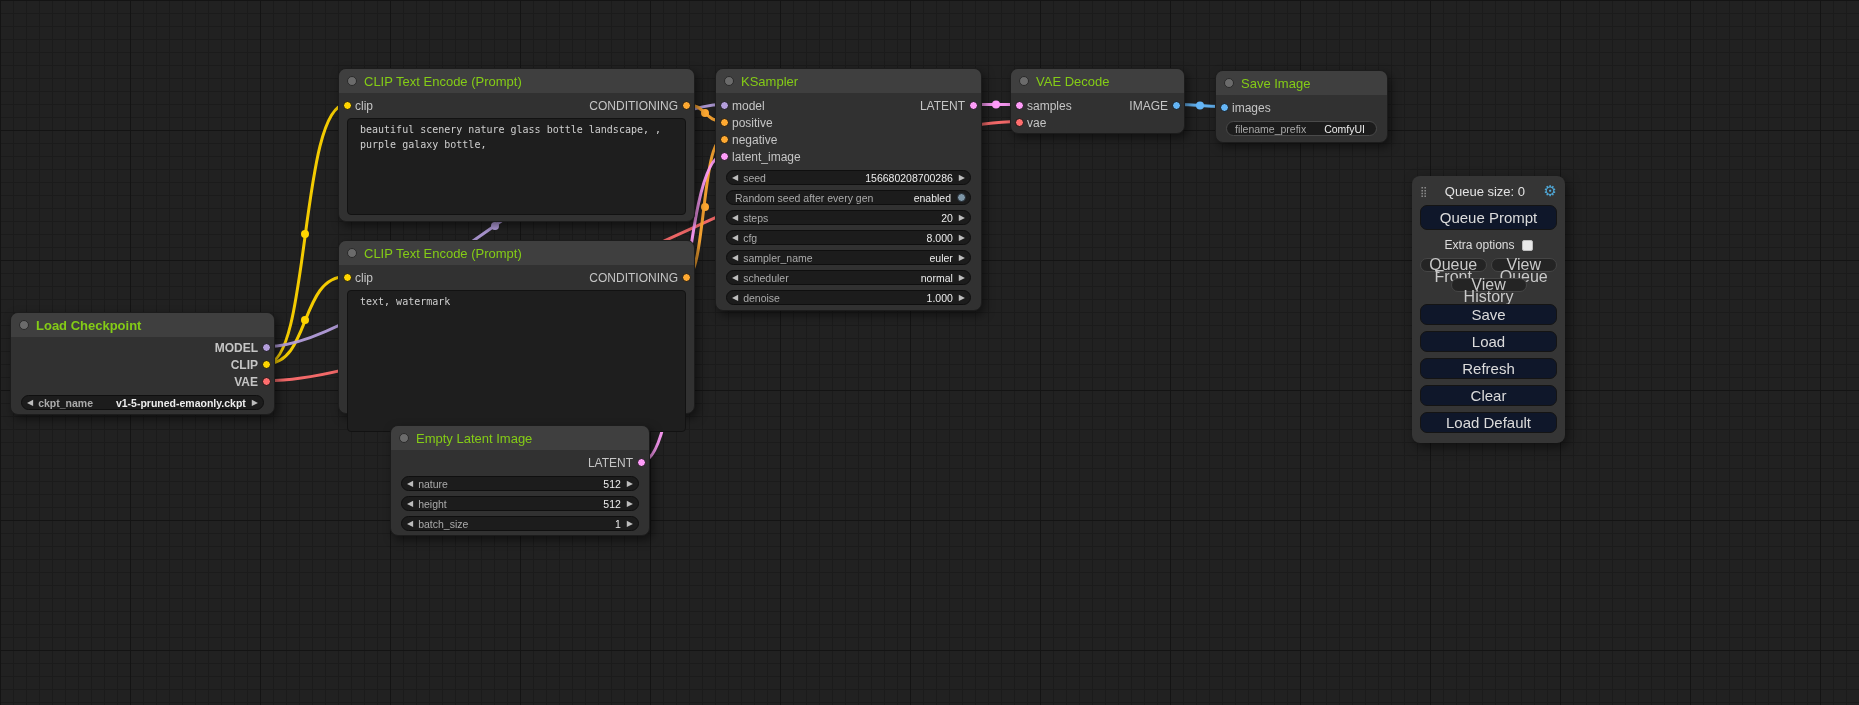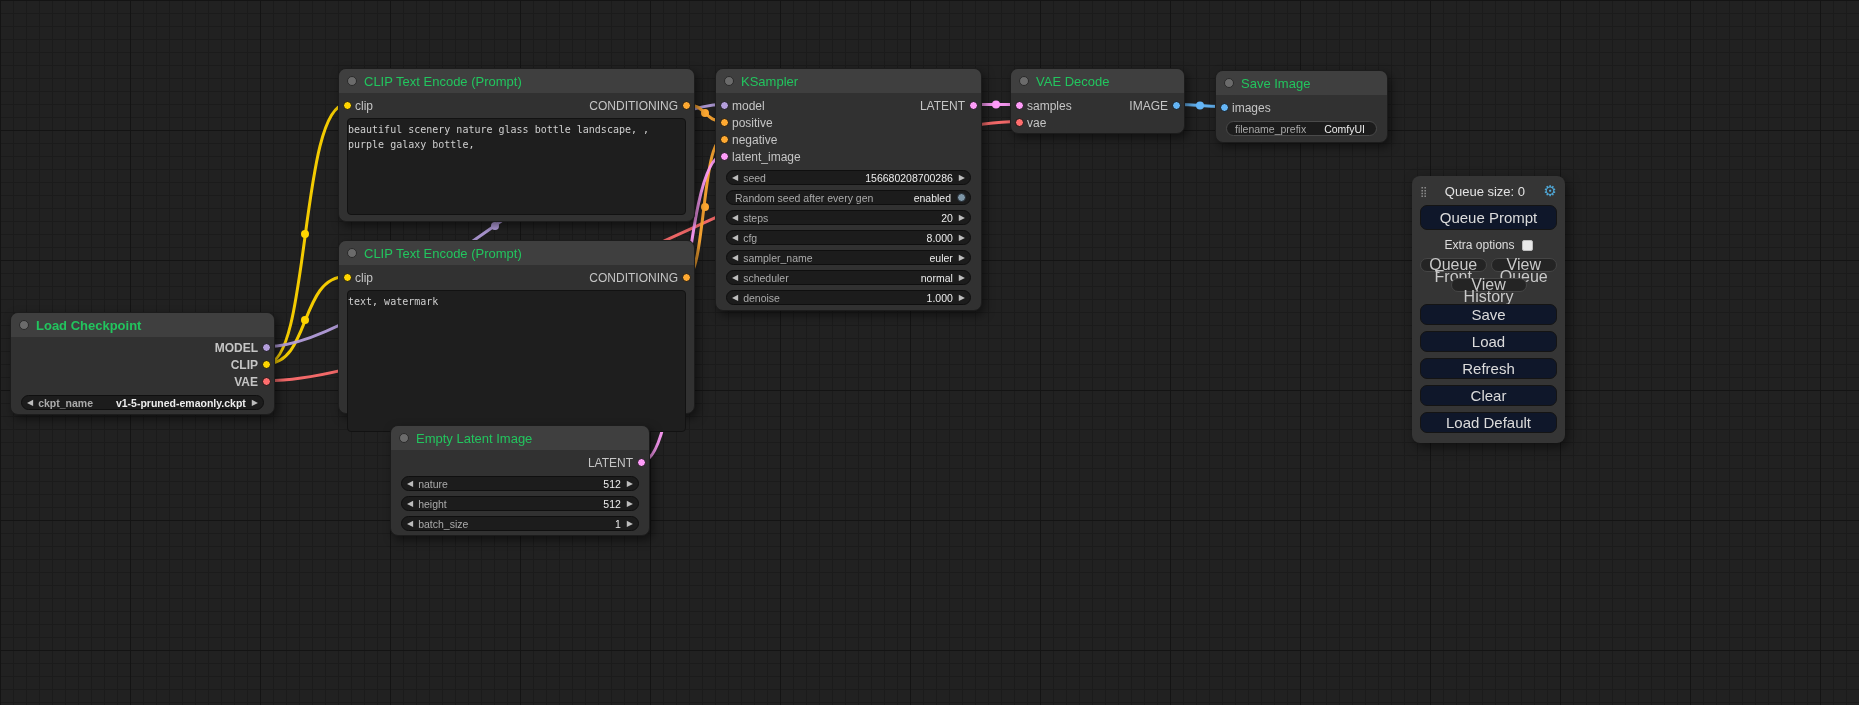--- a/index.html
+++ b/index.html
@@ -17,41 +17,41 @@
   #wires { position:absolute; left:0; top:0; z-index:1; }
   .wire { fill:none; stroke-width:3; stroke-linecap:round; opacity:.95; }
 
   
   .node { position:absolute; z-index:2; background:#313131; border-radius:8px;
           border:1px solid #1c1c1c; box-shadow:3px 4px 10px rgba(0,0,0,.5); }
   .node-header { height:24px; background:#3f3f3f; border-radius:7px 7px 0 0;
                  display:flex; align-items:center; }
   .title-dot { width:10px; height:10px; border-radius:50%; background:#6b6b6b;
                border:1px solid #2a2a2a; margin:0 7px 0 8px; flex:none; }
-  .node-title { font-size:13px; color:#22c55e; white-space:nowrap; }
+  .node-title { font-size:13px; color:#84cc16; white-space:nowrap; }
   .node-body { padding-top:4px; }
   .slot-row { position:relative; height:17px; }
   .port { position:absolute; width:9px; height:9px; border-radius:50%; top:4px;
           border:1px solid #161616; background:#888; }
   .port.in  { left:3.5px; }
   .port.out { right:3.5px; }
   .slot-label { position:absolute; left:16px; top:1.5px; font-size:12px; color:#c5c5c5; }
   .slot-label.out { left:auto; right:16px; }
   .widget { display:flex; align-items:center; height:15px; background:#1c1c1c;
             border:1px solid #0f0f0f; border-radius:8px; margin:5px 10px 0;
             padding:0 5px; font-size:10.5px; color:#aaa; }
   .arrow { font-family:"DejaVu Sans", sans-serif; font-size:8px; color:#bdbdbd;
            line-height:1; flex:none; }
   .wlabel { margin-left:5px; white-space:nowrap; }
   .wvalue { margin-left:auto; margin-right:6px; color:#ececec; white-space:nowrap; }
   .widget.no-arrows .wlabel { margin-left:3px; }
   .knob { width:9px; height:9px; border-radius:50%; flex:none; margin-right:-1px;
           border:1px solid #20262c; }
   .node-text { margin:4px 8px 0; background:#1e1e1e; border:1px solid #121212;
-               border-radius:4px; padding:4px 0; font-family:"DejaVu Sans Mono", monospace;
+               border-radius:4px; padding:4px 12px; font-family:"DejaVu Sans Mono", monospace;
                font-size:10px; line-height:1.45; color:#cfcfcf;
                white-space:pre-wrap; word-break:break-word; overflow:hidden; }
 
   
   #node-load-checkpoint { left:10px;   top:312px; width:265px; height:103px;font-weight:bold; }
   #node-load-checkpoint .node-body { padding-top:2px; }
   #node-clip-pos        { left:338px;  top:68px;  width:357px; height:154px; }
   #node-clip-pos .node-text  { height:97px; }
   #node-clip-neg        { left:338px;  top:240px; width:357px; height:174px; }
   #node-clip-neg .node-text  { height:142px; }

